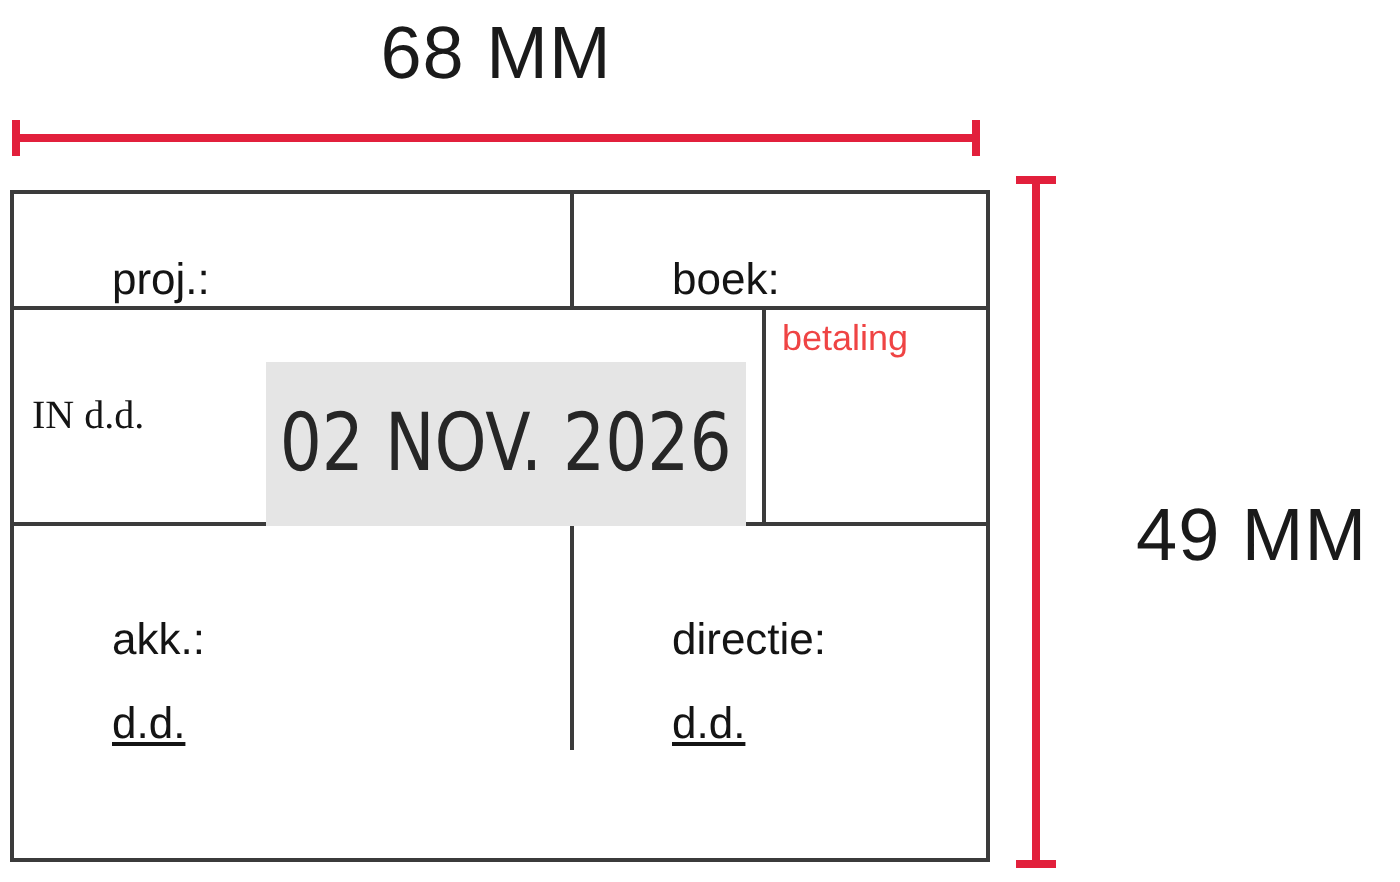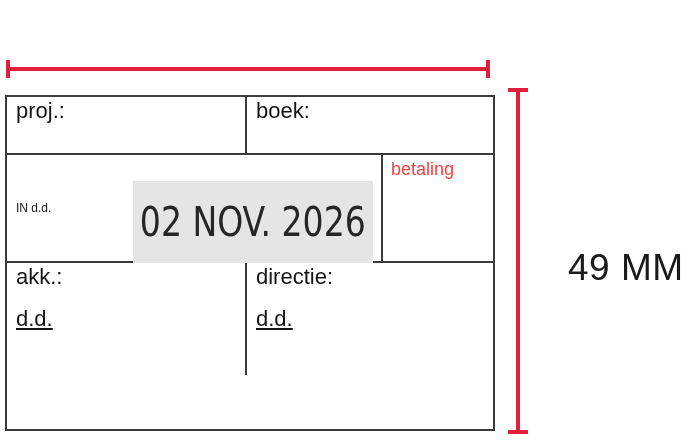--- a/index.html
+++ b/index.html
@@ -99,21 +99,22 @@
   .row-1, .row-2 { height: 58px; }
   .row-3 { height: 108px; }
   .row-4 { height: 112px; }
 
   .cell {
     position: relative;
     box-sizing: border-box;
     padding: 0 0 0 9px;
     display: flex;
     flex-direction: column;
-    justify-content: flex-start;
+    justify-content: flex-end;
+    margin-left: 40px;
   }
   .cell.col-left  { width: 240px; border-right: 2px solid #3b3b3b; }
   .cell.col-right { flex: 1 1 auto; }
 
   .cell-label {
     font-size: 22px;
     color: #141414;
     line-height: 1.25;
     white-space: nowrap;
   }
@@ -122,24 +123,25 @@
   
   .row-3 .date-main {
     width: 376px;
     border-right: 2px solid #3b3b3b;
     position: relative;
     display: flex;
     align-items: center;
     box-sizing: border-box;
   }
   .row-3 .in-dd {
-    font-size: 12px;
+    font-size: 20px;
     color: #141414;
     padding-left: 9px;
     white-space: nowrap;
+    font-family: Liberation Serif, serif;
   }
   #date-stamp-box {
     position: absolute;
     left: 126px;
     top: 26px;
     width: 240px;
     height: 82px;
     background: #8c8c8c;
     display: flex;
     align-items: center;
@@ -164,20 +166,21 @@
     font-size: 18px;
     color: #ef4444;
     white-space: nowrap;
   }
 </style>
 </head>
 <body>
 
 <div id="stage">
 
+  <div class="dim-label" id="width-label">68 MM</div>
 
   <div class="dim-line-h">
     <span class="cap-h left"></span>
     <span class="cap-h right"></span>
   </div>
 
   <div class="dim-line-v">
     <span class="cap-v top"></span>
     <span class="cap-v bottom"></span>
   </div>

